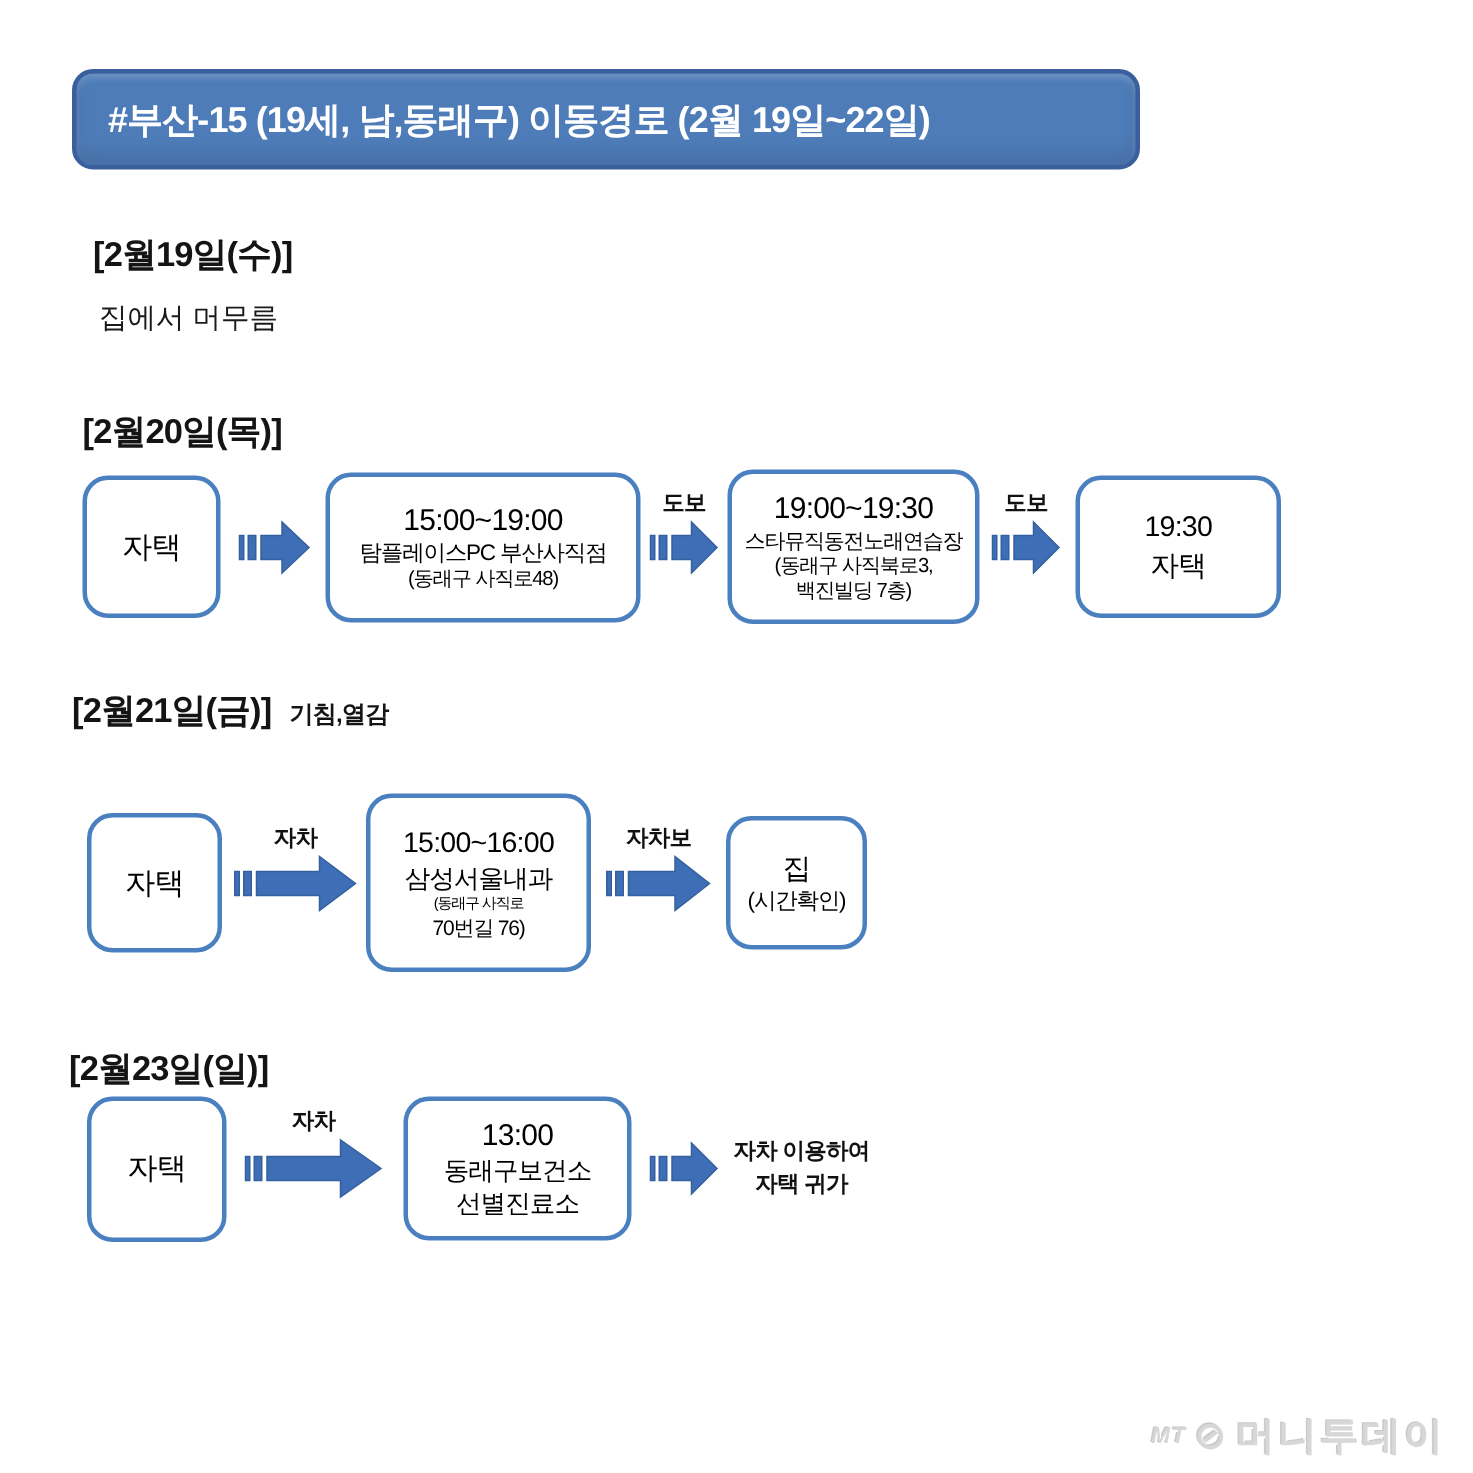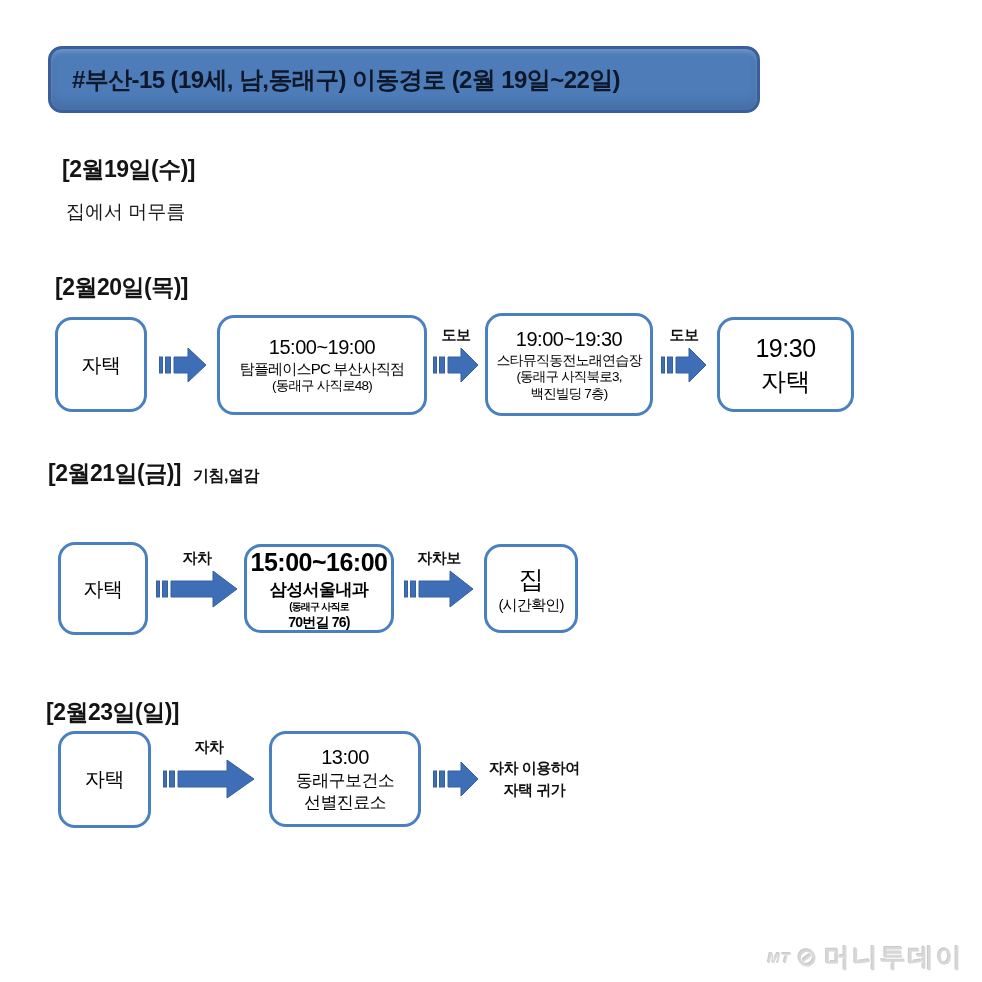--- a/index.html
+++ b/index.html
@@ -8,37 +8,37 @@
     position:relative; width:982px; height:982px; background:#ffffff;
     font-family:"Liberation Sans","DejaVu Sans",sans-serif; color:#111; overflow:hidden;
   }
   
   .banner {
     position:absolute; left:48px; top:46px; width:712px; height:67px;
     background:#4E7CB8; border:3px solid #3A5F9C; border-radius:14px;
     display:flex; align-items:center; padding-left:21px;
     box-shadow: inset 0 -8px 10px rgba(0,0,0,0.10), inset 0 3px 4px rgba(255,255,255,0.18);
   }
-  .banner-title { color:#0f172a; font-size:24px; font-weight:bold; letter-spacing:-0.6px; white-space:nowrap; }
+  .banner-title { color:#ffffff; font-size:24px; font-weight:bold; letter-spacing:-0.6px; white-space:nowrap; }
   
   .day-title { position:absolute; font-size:23px; font-weight:bold; color:#141414; letter-spacing:-0.5px; white-space:nowrap; }
   .symptom { font-size:16px; font-weight:bold; margin-left:12px; }
   .note { position:absolute; font-size:19px; color:#1a1a1a; white-space:nowrap; }
   
   .flow-row { position:absolute; display:flex; align-items:center; }
   .node {
     background:#ffffff; border:3px solid #4A80C0; border-radius:17px;
     display:flex; flex-direction:column; align-items:center; justify-content:center;
     text-align:center; flex:0 0 auto;
   }
   .l-big { font-size:20px; color:#000; line-height:1.3; letter-spacing:-0.5px; }
   .l-med { font-size:15px; color:#000; line-height:1.25; letter-spacing:-0.8px; }
   .l-sm  { font-size:13.5px; color:#000; line-height:1.25; letter-spacing:-0.8px; }
   .l-17  { font-size:17px; color:#000; line-height:1.3; letter-spacing:-0.6px; }
-  .l-19  { font-size:25px; color:#000; line-height:1.32; letter-spacing:-0.5px; }
+  .l-19  { font-size:19px; color:#000; line-height:1.32; letter-spacing:-0.5px; }
   .arrow-wrap { position:relative; flex:0 0 auto; display:flex; align-items:flex-start; justify-content:center; }
   .arrow-label {
     position:absolute; bottom:100%; left:50%; transform:translateX(-50%);
     margin-bottom:1px; font-size:15px; font-weight:bold; color:#111; white-space:nowrap; letter-spacing:-0.5px;
   }
   .arrow-svg { display:block; }
   .end-note { font-size:15px; font-weight:bold; color:#111; text-align:center; line-height:1.45; letter-spacing:-0.5px; flex:0 0 auto; }
   
   .watermark {
     position:absolute; right:18px; top:940px; display:flex; align-items:center;
@@ -123,21 +123,21 @@
     <div class="arrow-wrap" style="width:82px; margin:0 6px 0 8px;">
       <span class="arrow-label">자차</span>
       <svg class="arrow-svg" width="82" height="40" viewBox="0 0 82 40">
         <g fill="#3E6EB5" stroke="#35609F" stroke-width="1">
           <rect x="0.5" y="12" width="3" height="16"></rect>
             <rect x="6.5" y="12" width="5" height="16"></rect>
           <polygon points="15,12 57,12 57,2 81,20 57,38 57,28 15,28"></polygon>
         </g>
       </svg>
     </div>
-    <div class="node" style="width:150px; height:89px;font-weight:bold;">
+    <div class="node" style="width:150px; height:119px;">
       <span class="l-19">15:00~16:00</span>
       <span class="l-17">삼성서울내과</span>
       <span class="l-sm" style="font-size:10px;">(동래구 사직로</span>
       <span class="l-sm" style="font-size:14px;">70번길 76)</span>
     </div>
     <div class="arrow-wrap" style="width:70px; margin:0 10px;">
       <span class="arrow-label">자차보</span>
       <svg class="arrow-svg" width="70" height="40" viewBox="0 0 70 40">
         <g fill="#3E6EB5" stroke="#35609F" stroke-width="1">
           <rect x="0.5" y="12" width="3" height="16"></rect>

